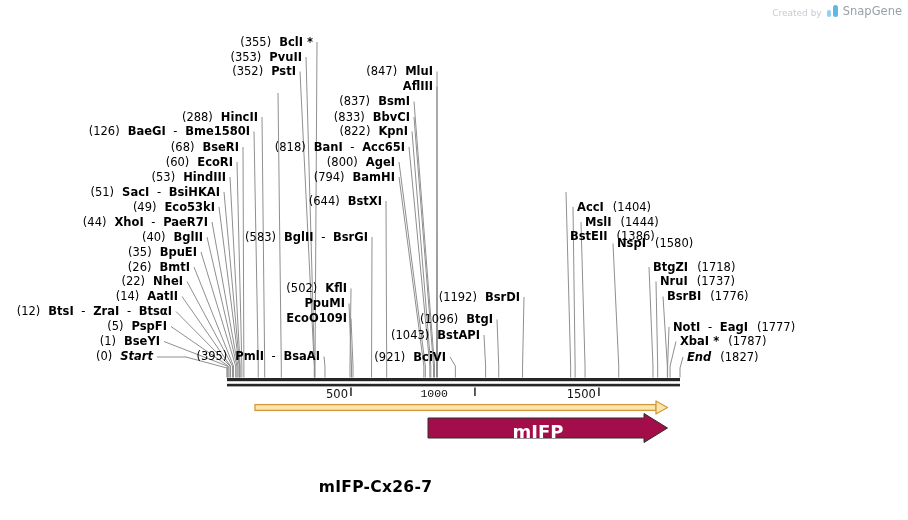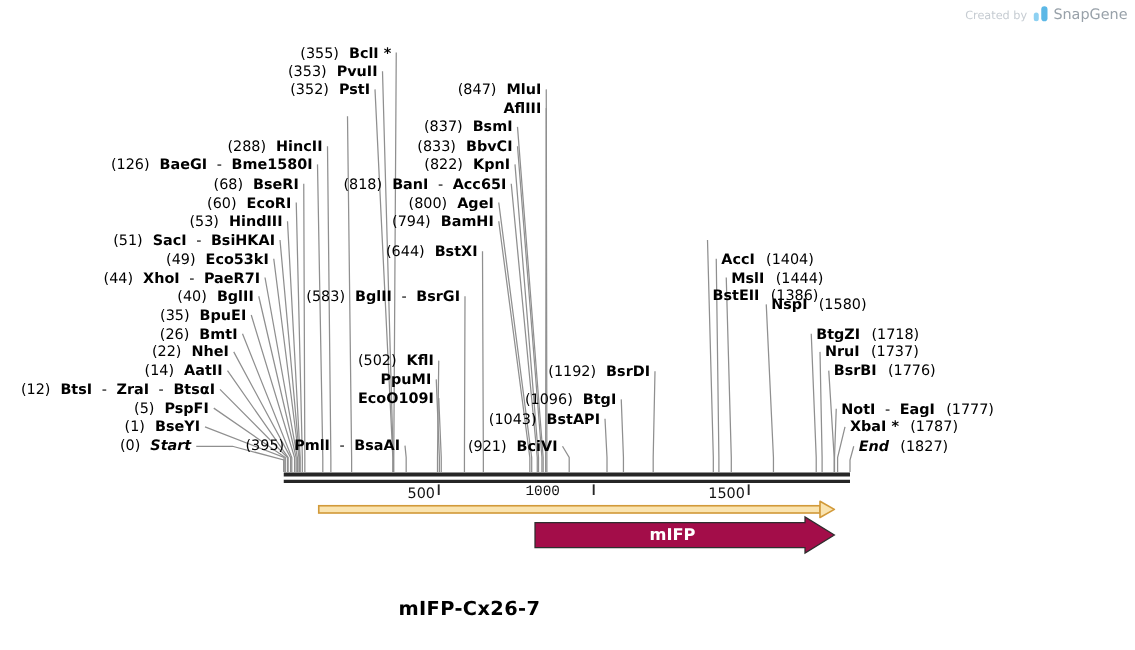--- a/index.html
+++ b/index.html
@@ -9,21 +9,21 @@
   svg#canvas{position:absolute;left:0;top:0;}
   #labels{position:absolute;left:0;top:0;width:908px;height:520px;}
   .site-label{position:absolute;font-size:11.5px;color:#000;white-space:nowrap;line-height:15px;}
   .site-label .nm{font-weight:bold;}
   .site-label .pos{font-weight:normal;}
   .site-label.pn .pos{margin-right:8px;}
   .site-label.np .pos{margin-left:9px;}
   .site-label .sep{font-weight:normal;padding:0 4px;}
   .site-label.special .nm{font-style:italic;}
   .ruler-label{position:absolute;font-size:11.5px;color:#111;white-space:nowrap;}
-  .feature-label{position:absolute;font-weight:bold;font-size:13px;text-align:center;}
+  .feature-label{position:absolute;font-weight:bold;font-size:18px;text-align:center;}
   .title{position:absolute;left:0;width:751px;text-align:center;font-weight:bold;
          font-size:15.5px;color:#000;letter-spacing:.3px;}
   .subtitle{position:absolute;left:0;width:908px;text-align:center;font-size:12px;color:#1a1a1a;}
   .watermark{position:absolute;top:4px;right:6px;display:flex;align-items:flex-end;gap:5px;}
   .wm-created{font-size:9px;color:#c6ccd2;}
   .wm-brand{font-size:11.5px;color:#98a1a9;}
   .wm-logo{position:relative;width:11px;height:13px;display:inline-block;}
   .wm-logo .b1{position:absolute;left:0;bottom:1px;width:4px;height:7px;background:#8ed1f2;border-radius:2px;}
   .wm-logo .b2{position:absolute;right:0;bottom:1px;width:5px;height:12px;background:#5cb8e6;border-radius:2.5px;}
 </style>

